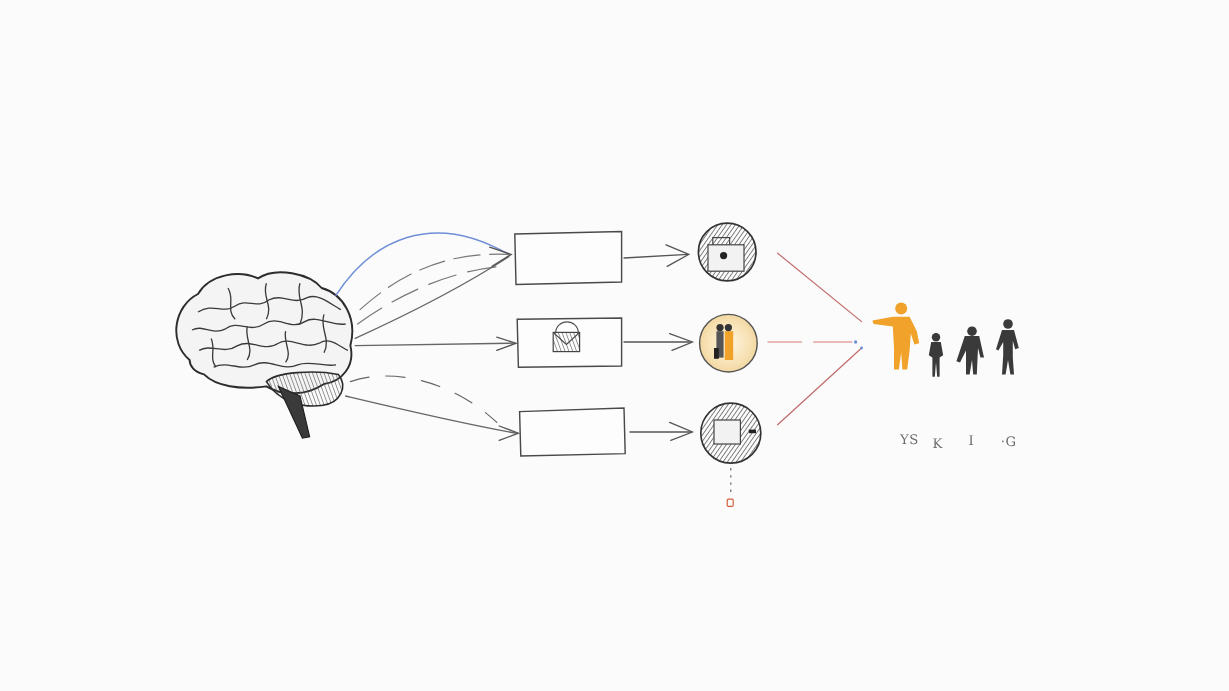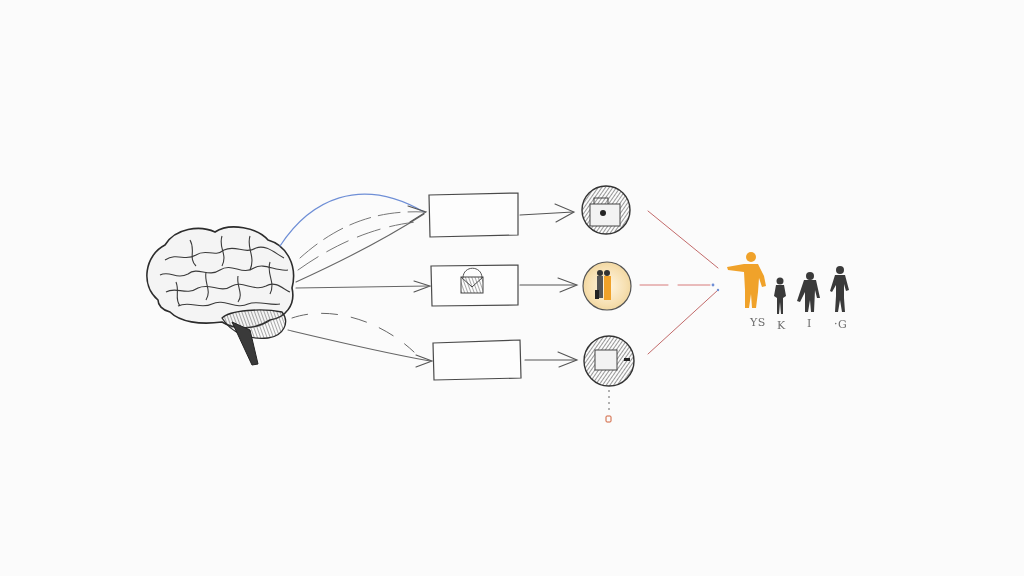--- a/index.html
+++ b/index.html
@@ -9,20 +9,21 @@
       font-family: "DejaVu Sans", sans-serif;
       position: relative;
     }
     svg.canvas { position: absolute; left: 0; top: 0; }
     .label {
       position: absolute;
       font-family: "DejaVu Serif", serif;
       font-size: 11px;
       color: #6d6d6d;
       letter-spacing: 0.5px;
+      margin-top: 44px;
     }
   </style>
 </head>
 <body>
 
 <svg class="canvas" width="1024" height="576" viewBox="0 0 1024 576">
   <defs>
     <pattern id="hatch" width="3" height="3" patternUnits="userSpaceOnUse" patternTransform="rotate(35)">
       <line x1="0" y1="0" x2="0" y2="3" stroke="#444" stroke-width="1.1"></line>
     </pattern>

